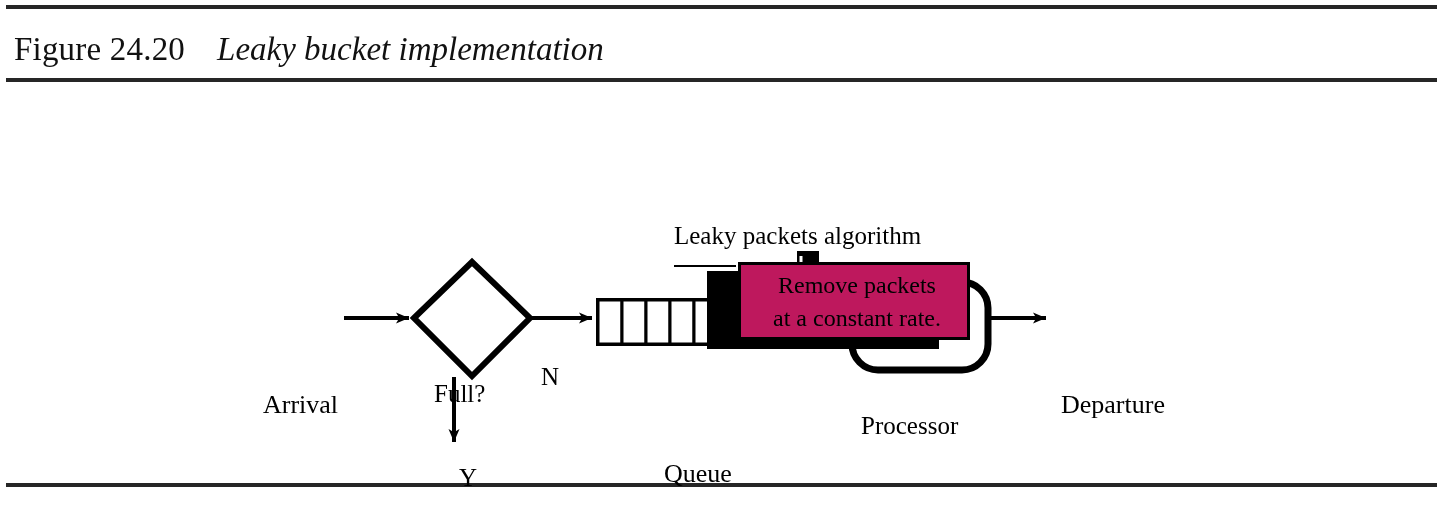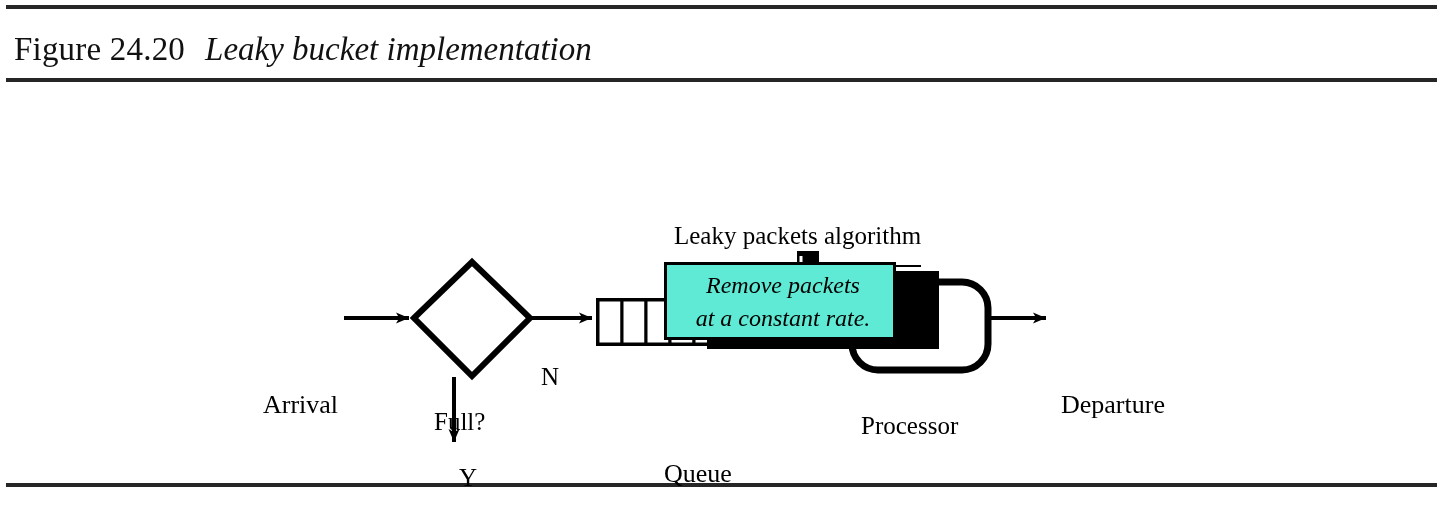--- a/index.html
+++ b/index.html
@@ -42,21 +42,21 @@
     white-space: nowrap;
   }
   .caption-number {
     font-size: 33px;
     letter-spacing: 0.2px;
     color: #111;
   }
   .caption-title {
     font-style: italic;
     font-size: 33px;
-    margin-left: 20px;
+    margin-left: 32px;
     color: #111;
   }
 
   
   .diagram {
     position: absolute;
     left: 0;
     top: 86px;
     width: 1447px;
     height: 395px;
@@ -66,49 +66,48 @@
   .dlabel {
     position: absolute;
     font-size: 26px;
     color: #000;
     white-space: nowrap;
     line-height: 1;
   }
 
   
   .lbl-arrival   { left: 263px; top: 306px; }
-  .lbl-full      { left: 434px; top: 323px; font-size: 25px; }
+  .lbl-full      { left: 434px; top: 295px; font-size: 25px; }
   .lbl-n         { left: 541px; top: 278px; font-size: 25px; }
   .lbl-y         { left: 459px; top: 379px; font-size: 25px; }
   .lbl-discard   { left: 365px; top: 415px; }
   .lbl-queue     { left: 664px; top: 351px; margin-top: 24px; }
   .lbl-processor { left: 861px; top: 305px; font-size: 25px; margin-top: 22px; }
   .lbl-departure { left: 1061px; top: 306px; }
   .lbl-algorithm { left: 674px; top: 137px; font-size: 25px; }
 
   .lbl-algorithm span {
     border-bottom: 2px solid #000;
     padding-bottom: 16px;
   }
 
   
   .callout {
     position: absolute;
-    left: 664px;
+    left: 738px;
     top: 176px;
     width: 232px;
     height: 78px;
-    background: #5eead4;
+    background: #be185d;
     border-left: 3px solid #000;
     border-top: 3px solid #000;
     border-right: 3px solid #000;
     border-bottom: 3px solid #000;
     box-sizing: border-box;
     z-index: 3;
-    font-style: italic;
   }
   .callout-shadow {
     position: absolute;
     left: 707px;
     top: 185px;
     width: 232px;
     height: 78px;
     background: #000;
     z-index: 2;
   }

